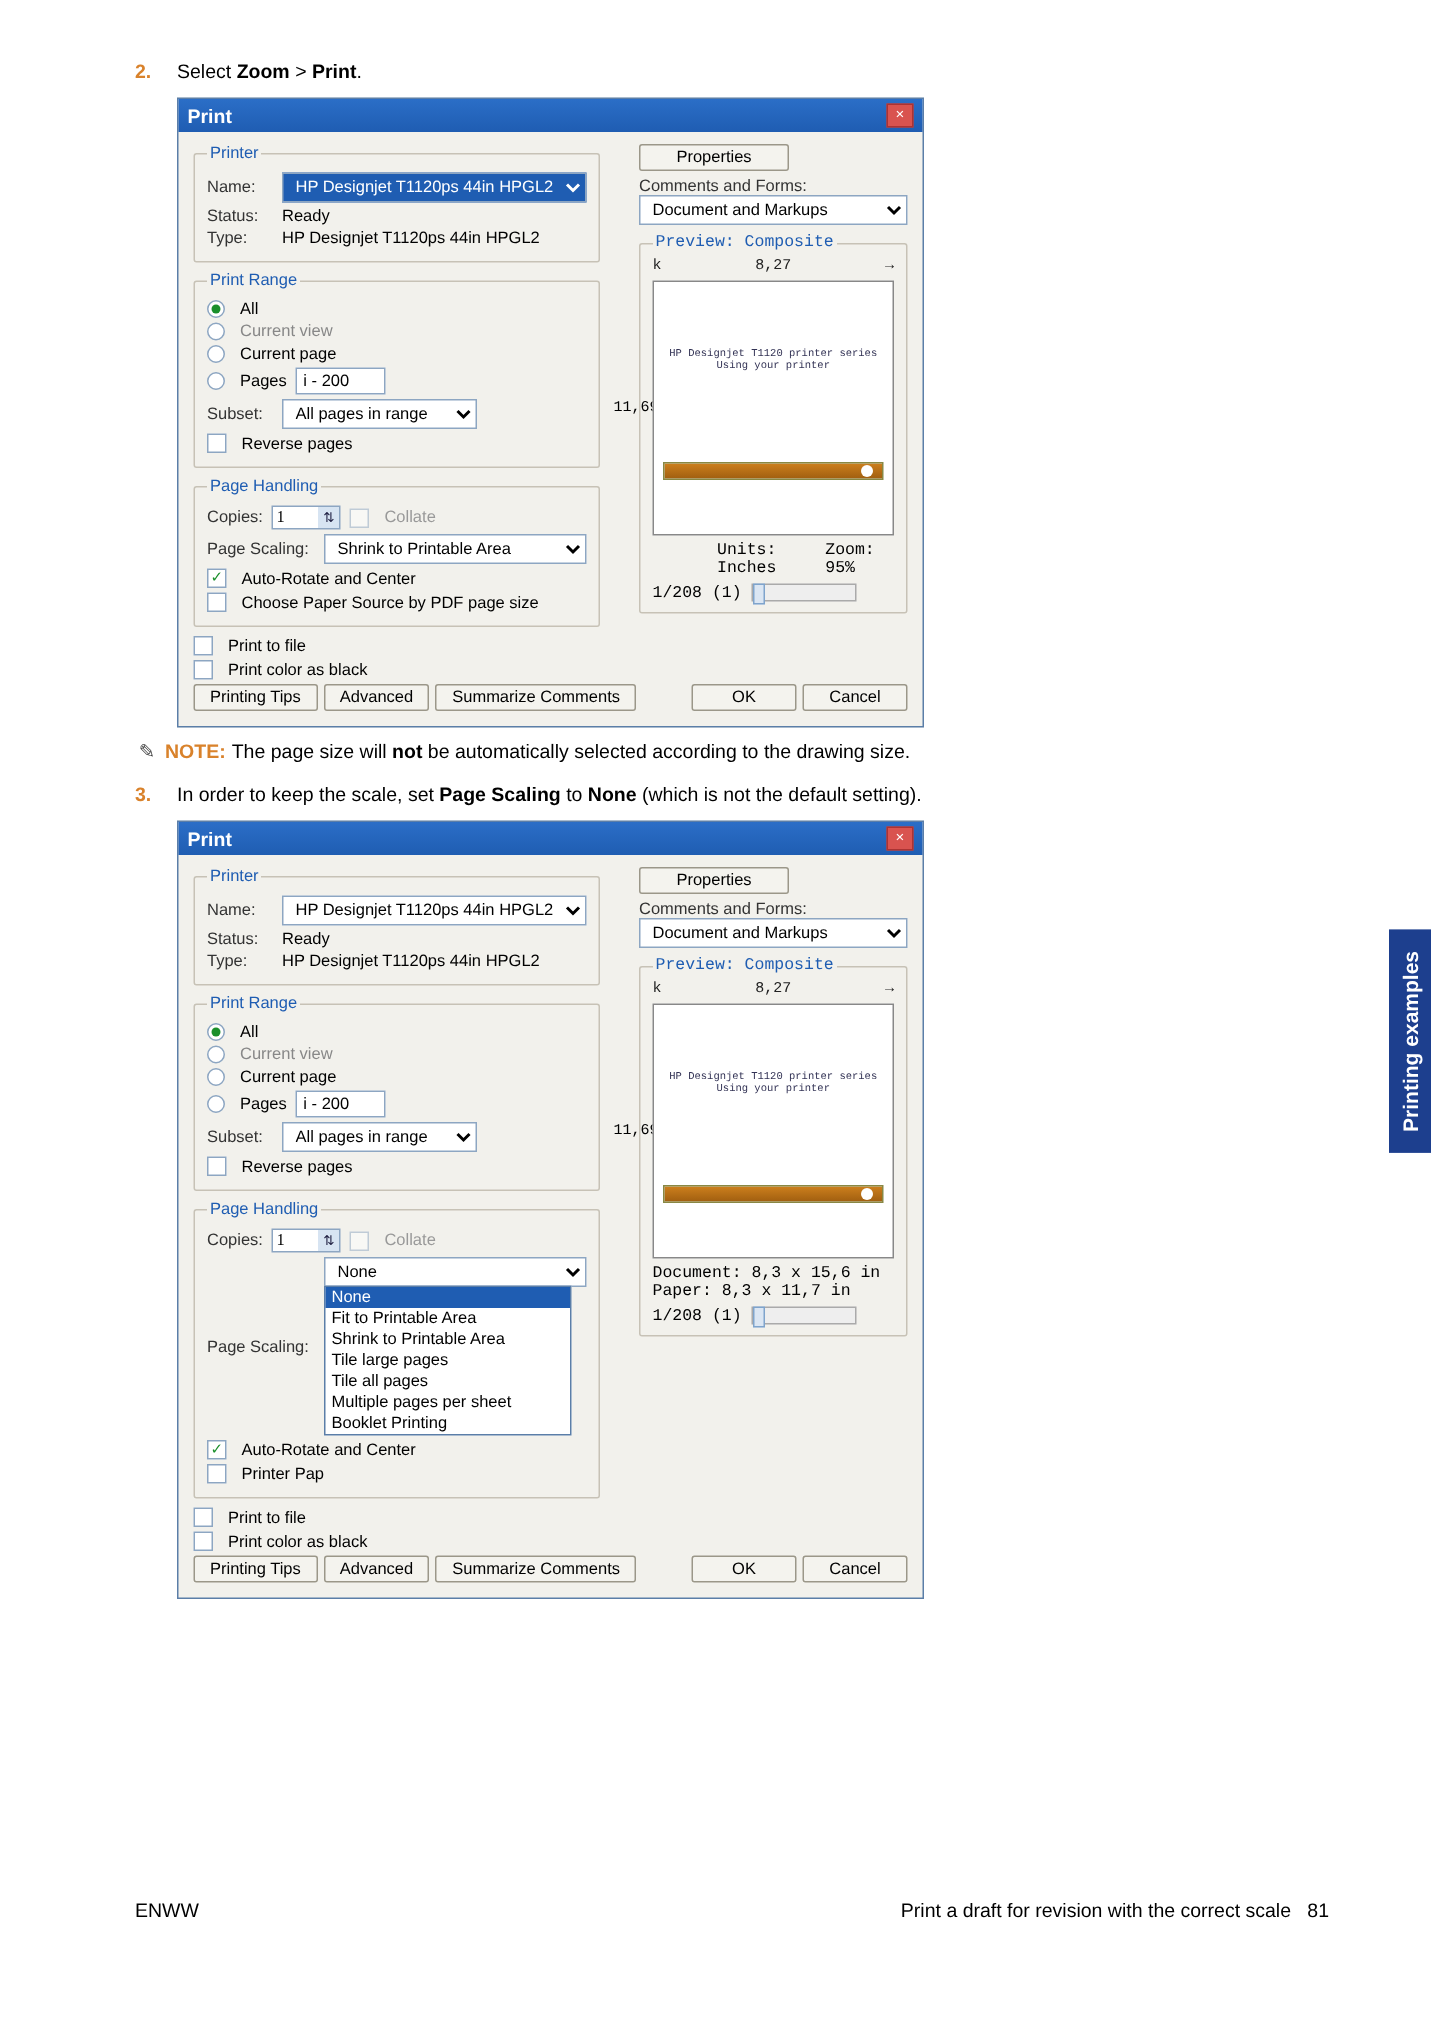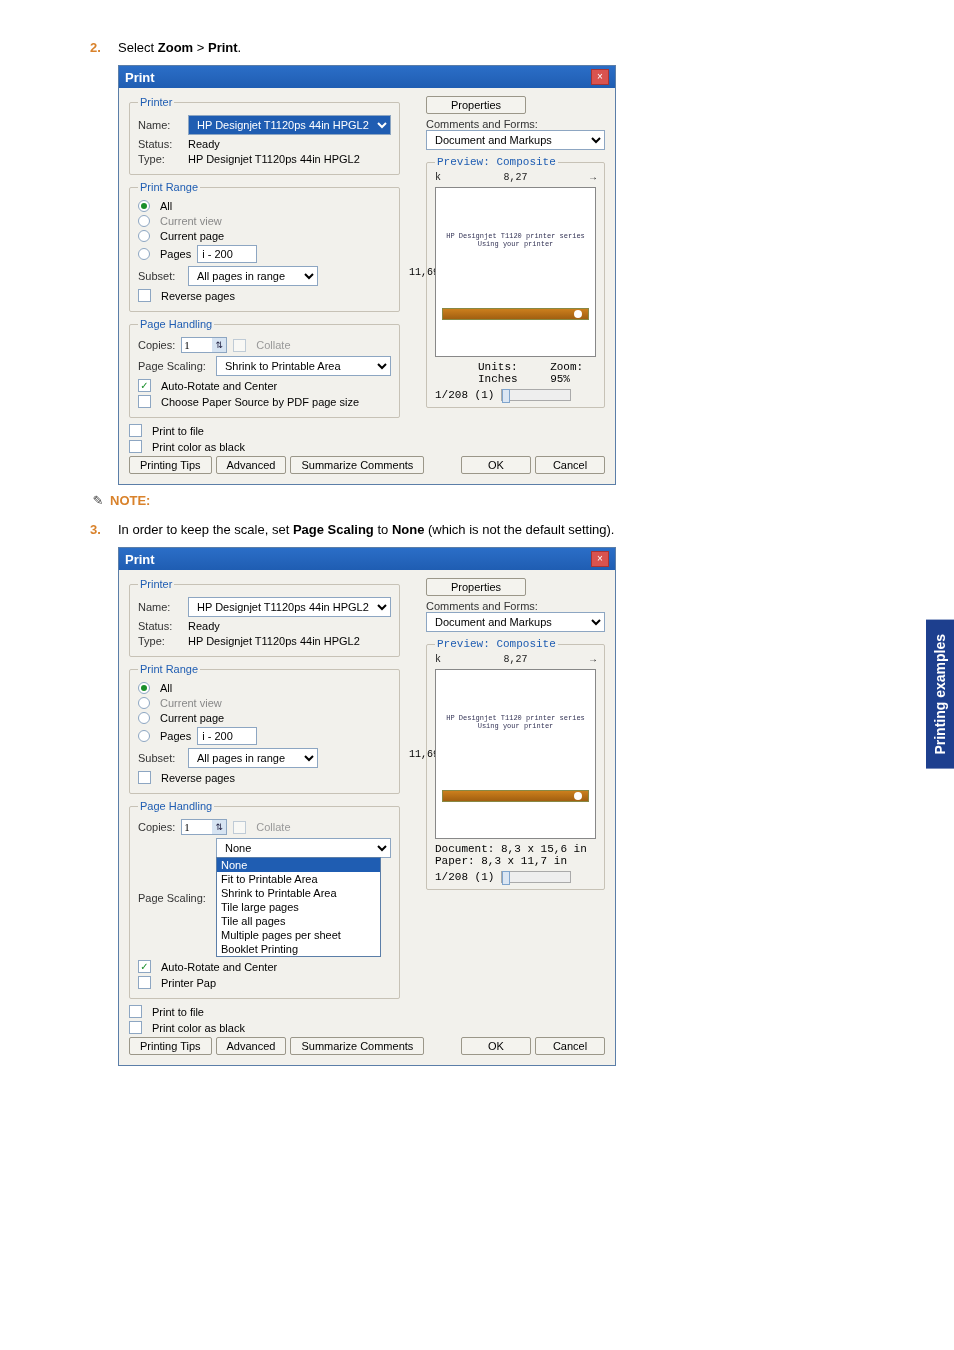--- a/index.html
+++ b/index.html
@@ -416,20 +416,21 @@
           <button class="btn" style="width:70px;">OK</button>
           <button class="btn" style="width:70px;">Cancel</button>
         </div>
       </div>
     </div>
   </div>
 
   <div class="note-line">
     <span class="note-icon">✎</span>
     <span class="note-label">NOTE:</span>
+    <span class="note-text"><span>The page size will </span><b>not</b><span> be automatically selected according to the drawing size.</span></span>
   </div>
 
   <div class="step">
     <div class="step-num">3.</div>
     <div class="step-text">
       <span>In order to keep the scale, set </span><b>Page Scaling</b><span> to </span><b>None</b><span> (which is not the default setting).</span>
     </div>
   </div>
 
   <div class="dialog-wrap">
@@ -572,14 +573,18 @@
         <div class="footer-btns">
           <button class="btn" style="width:70px;">OK</button>
           <button class="btn" style="width:70px;">Cancel</button>
         </div>
       </div>
     </div>
   </div>
 
   <div class="side-tab">Printing examples</div>
 
+  <div class="page-footer">
+    <span>ENWW</span>
+    <span><span>Print a draft for revision with the correct scale</span>&nbsp;&nbsp;&nbsp;<span>81</span></span>
+  </div>
 
 </div>
 
 </body></html>

